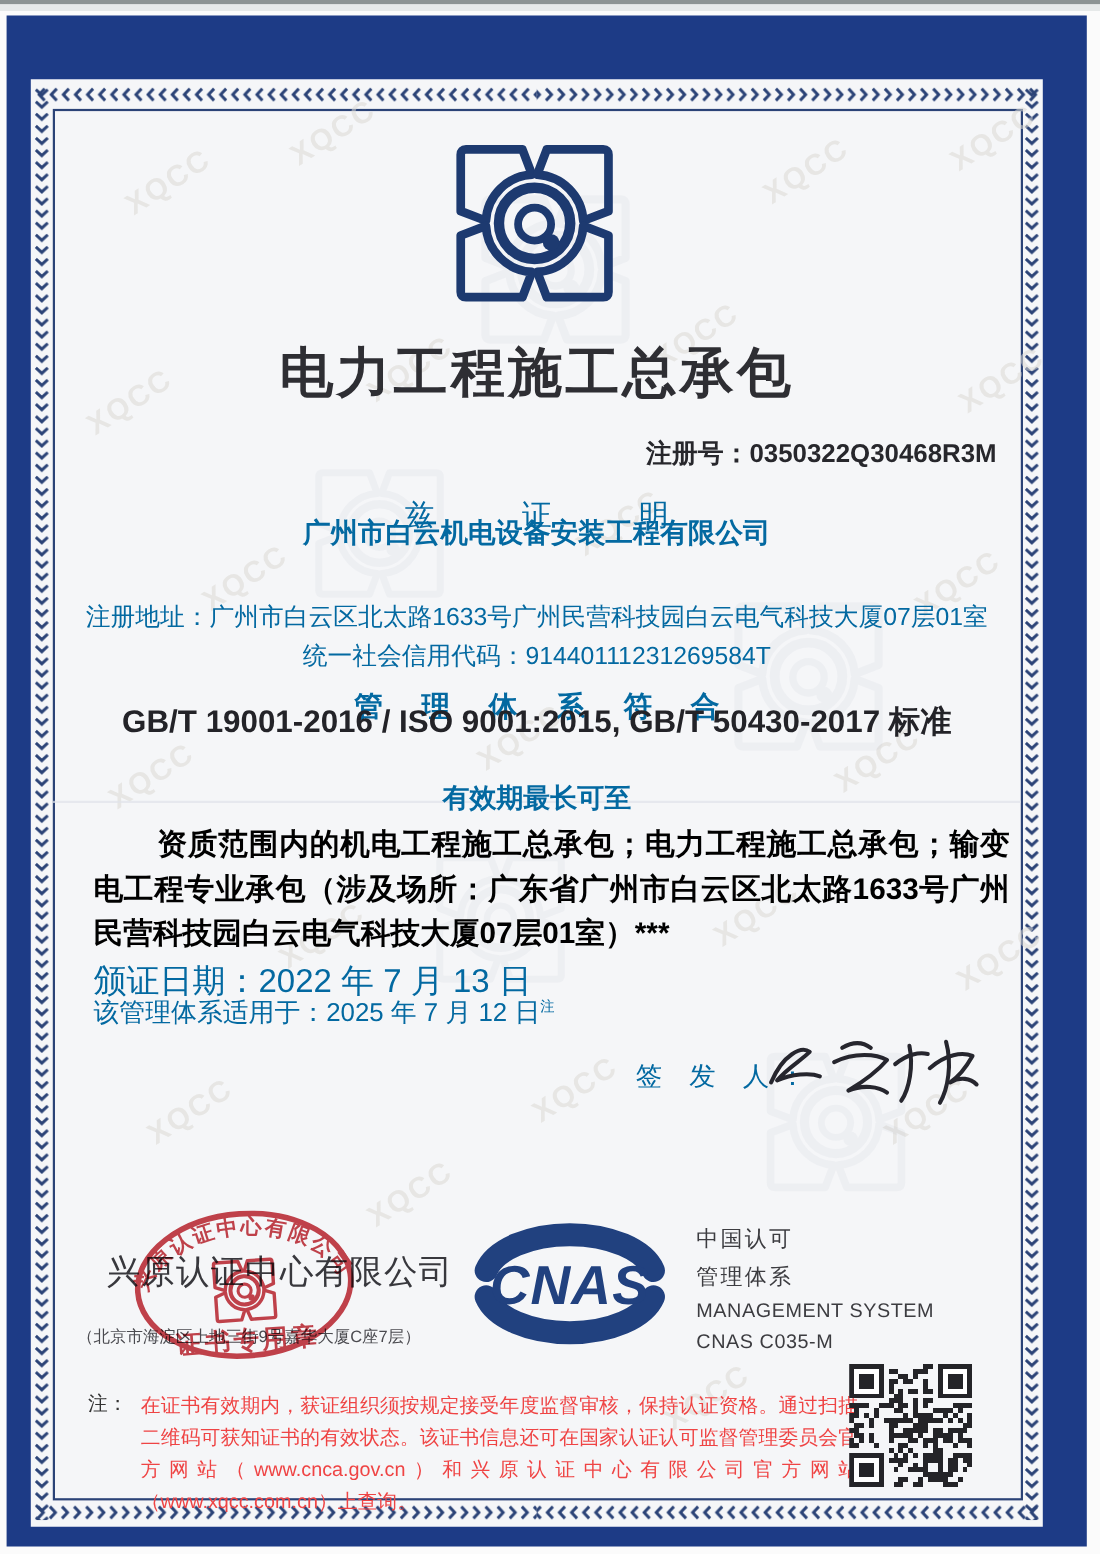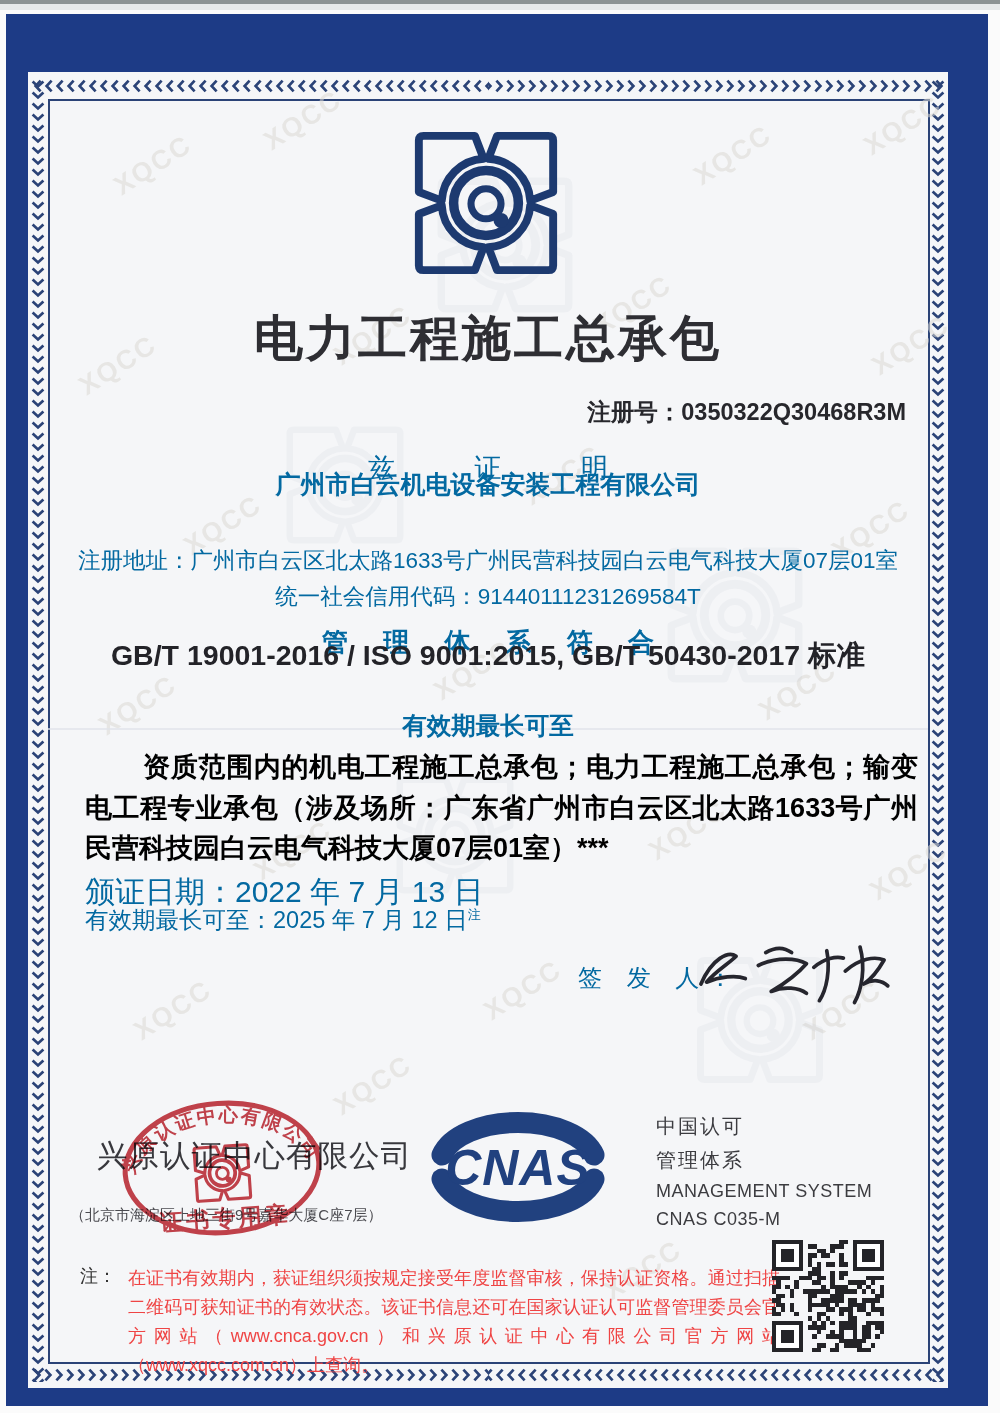--- a/index.html
+++ b/index.html
@@ -36,21 +36,21 @@
   .expiry sup{font-size:13px;vertical-align:super;}
   .signerlabel{left:578px;top:962px;font-size:24px;letter-spacing:9px;}
   .sig{left:688px;top:928px;width:222px;height:88px;}
   .srname{position:absolute;opacity:0;pointer-events:none;font-size:1px;}
   
   .issuer-co{left:97px;top:1136px;font-size:30.5px;color:#38383d;letter-spacing:1px;}
   .issuer-addr{left:70px;top:1206px;font-size:15px;color:#4a4a4f;}
   .stamp{left:120px;top:1098px;width:204px;height:140px;transform:rotate(-4deg);
          mix-blend-mode:multiply;opacity:.92;}
   .cnas{left:428px;top:1103px;width:180px;height:126px;}
-  .accr{left:633px;top:1113px;color:#3c3c40;margin-left:23px;}
+  .accr{left:633px;top:1113px;color:#3c3c40;}
   .accr div{margin-bottom:7px;}
   .accr .zh{font-size:20px;letter-spacing:2px;}
   .accr .en{font-size:18px;letter-spacing:.5px;}
   .footnote-label{left:80px;top:1264px;font-size:18px;color:#333;}
   .footnote{left:128px;top:1264px;width:652px;font-size:18px;line-height:29px;color:#ef4444;
             text-align:justify;white-space:normal;}
   .qr{left:772px;top:1240px;width:112px;height:112px;}
   
   .wm{color:#dcdad5;font-size:27px;font-weight:bold;letter-spacing:2px;
       transform:rotate(-33deg);opacity:.55;white-space:nowrap;}
@@ -170,21 +170,21 @@
 
   <div class="abs t center syshead">管 理 体 系 符 合</div>
   <div class="abs t center standards">GB/T 19001-2016 / ISO 9001:2015, GB/T 50430-2017 标准</div>
   <div class="abs t center scopehead">有效期最长可至</div>
   <div class="abs t scope">资质范围内的机电工程施工总承包；电力工程施工总承包；输变电工程专业承包（涉及场所：广东省广州市白云区北太路1633号广州民营科技园白云电气科技大厦07层01室）***</div>
 
   <div class="abs t issue">
     <span>颁证日期：</span><span>2022 年 7 月 13 日</span>
   </div>
   <div class="abs t expiry">
-    <span>有效期最长可至：</span><span>2025 年 7 月 12 日</span><sup>注</sup>
+    <span>该管理体系适用于：</span><span>2025 年 7 月 12 日</span><sup>注</sup>
   </div>
 
   <div class="abs t signerlabel">签 发 人：</div>
   <div class="abs sig">
     <span class="srname">王宏林</span>
     <svg viewBox="0 0 240 90" width="222" height="88">
       <g fill="none" stroke="#26262e" stroke-width="4" stroke-linecap="round" stroke-linejoin="round">
         <path d="M14,58 C26,30 44,22 52,28 C44,36 30,44 20,56 C34,50 52,48 62,52"></path>
         <path d="M84,24 C94,18 104,18 112,24"></path>
         <path d="M76,38 C96,28 118,30 128,36 C116,50 100,60 90,66 C104,60 120,62 128,68"></path>

